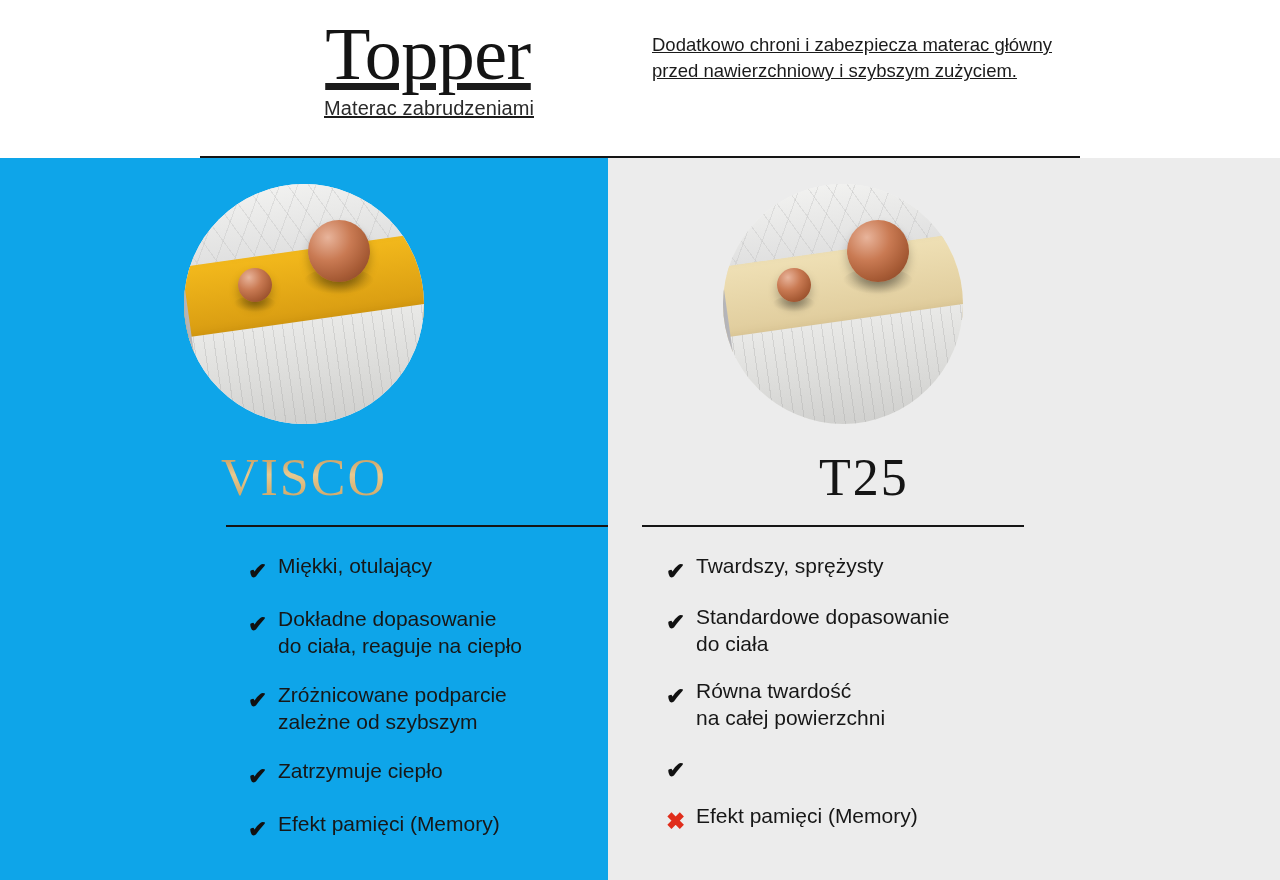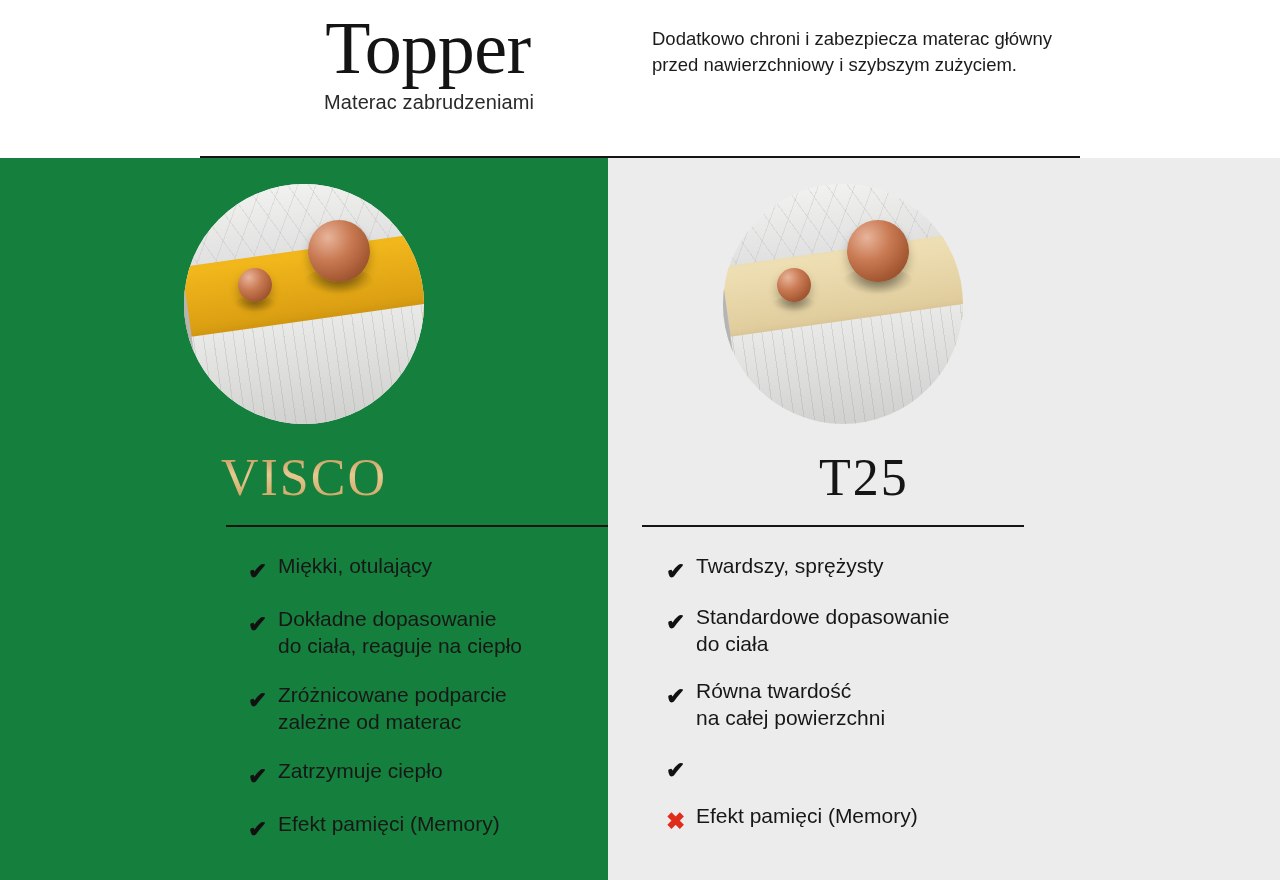--- a/index.html
+++ b/index.html
@@ -14,22 +14,23 @@
     font-family: "Liberation Sans", sans-serif;
     color: #1b1b1b;
     position: relative;
     overflow: hidden;
   }
 
   
   .header {
     display: flex;
     align-items: flex-start;
-    padding: 12px 0 0 0;
+    padding: 18px 0 0 0;
     height: 158px;
+    text-decoration: underline;
   }
   .header-left {
     width: 640px;
     padding-left: 200px;
     text-align: center;
   }
   .title {
     font-family: "Liberation Serif", serif;
     font-size: 74px;
     line-height: 0.98;
@@ -68,21 +69,21 @@
   
   .columns {
     display: flex;
     height: 722px;
   }
   .col {
     position: relative;
   }
   .col-left {
     width: 640px;
-    background: #15803d;
+    background: #0ea5e9;
   }
   .col-right {
     width: 742px;
     background: #ececec;
   }
   .col-right .panel-bg {
     position: absolute;
     left: 0;
     top: 0;
     width: 468px;
@@ -253,21 +254,21 @@
           <span class="feature-text">Miękki, otulający</span>
         </li>
         <li class="feature">
           <span class="tick">✔</span>
           <span class="feature-text">Dokładne dopasowanie
 do ciała, reaguje na ciepło</span>
         </li>
         <li class="feature">
           <span class="tick">✔</span>
           <span class="feature-text">Zróżnicowane podparcie
-zależne od materac</span>
+zależne od szybszym</span>
         </li>
         <li class="feature">
           <span class="tick">✔</span>
           <span class="feature-text">Zatrzymuje ciepło</span>
         </li>
         <li class="feature">
           <span class="tick">✔</span>
           <span class="feature-text">Efekt pamięci (Memory)</span>
         </li>
       </ul>

